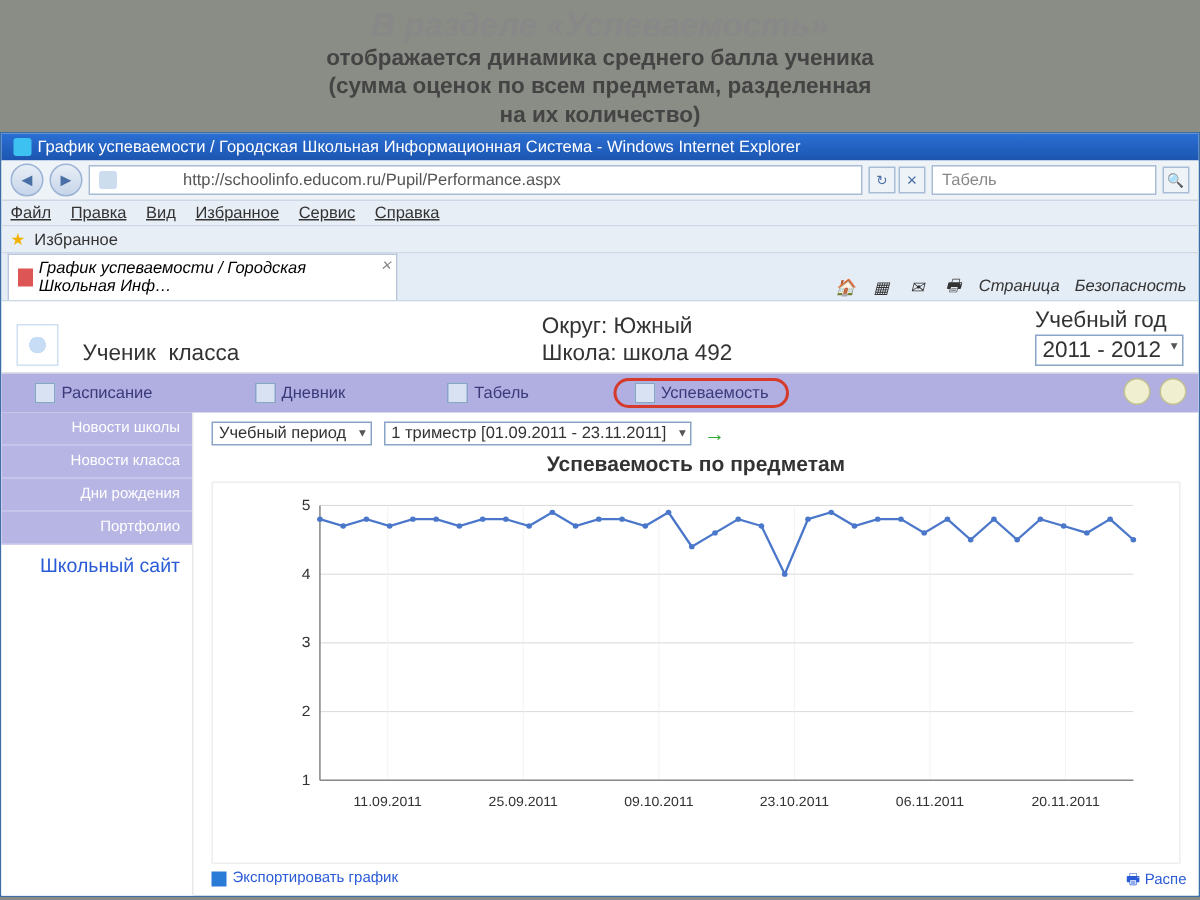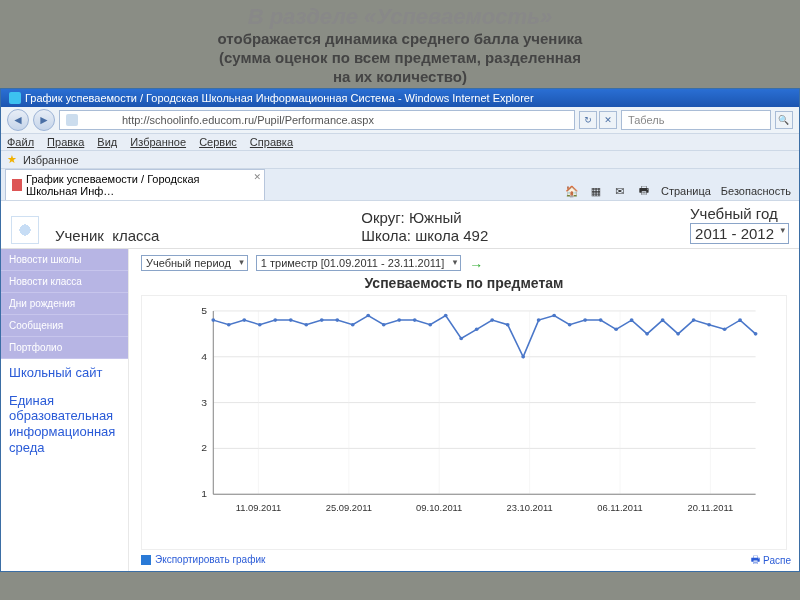--- a/index.html
+++ b/index.html
@@ -14,41 +14,41 @@
   .navbtn { width: 22px; height: 22px; border-radius: 11px; background: linear-gradient(#e8eef6,#c6d5ea); border: 1px solid #9cb3d6; display: flex; align-items: center; justify-content: center; color: #4a6fa5; font-size: 12px; }
   .url { flex: 1; border: 1px solid #a9bcd6; background: #fff; height: 20px; padding: 0 6px; display: flex; align-items: center; color: #555; gap: 40px; }
   .url .icon { width: 12px; height: 12px; background: #cde; border-radius: 2px; margin-right: 4px; }
   .searchbox { width: 150px; border: 1px solid #a9bcd6; background: #fff; height: 20px; padding: 0 6px; display: flex; align-items: center; color: #888; }
   .smallbtns { display: flex; gap: 2px; }
   .sbtn { width: 18px; height: 18px; border: 1px solid #a9bcd6; background: #eef3f8; display: flex; align-items: center; justify-content: center; font-size: 9px; color: #4a6fa5; }
   .menubar { background: #e8eef6; border-bottom: 1px solid #cdd8e6; padding: 2px 6px; color: #333; }
   .menubar span { margin-right: 10px; text-decoration: underline; }
   .favbar { background: #e8eef6; border-bottom: 1px solid #cdd8e6; padding: 2px 6px; display: flex; align-items: center; gap: 6px; color: #333; }
   .favstar { color: #f2b100; }
-  .tabstrip { background: #e4ecf6; border-bottom: 1px solid #cdd8e6; padding: 0 4px; display: flex; align-items: flex-end; justify-content: space-between; }
+  .tabstrip { background: #e4ecf6; border-bottom: 1px solid #cdd8e6; padding: 0 4px; display: flex; align-items: flex-end; justify-content: space-between; font-style: italic; }
   .tabsleft { display: flex; align-items: flex-end; }
   .tab { background: #fff; border: 1px solid #b7c6dc; border-bottom: none; padding: 3px 16px 3px 6px; font-size: 11px; display: flex; align-items: center; gap: 4px; max-width: 260px; position: relative; }
   .tab .closex { position: absolute; right: 3px; top: 2px; font-size: 9px; color: #888; }
   .tabstrip-tools { display: flex; align-items: center; gap: 10px; color: #333; padding: 2px 4px; }
   .tool-icn { width: 14px; height: 14px; display: inline-flex; align-items: center; justify-content: center; }
   .content { background: #fff; }
   .schoolhdr { display: flex; align-items: flex-end; padding: 4px 10px; border-bottom: 1px solid #e0e0e0; gap: 16px; font-size: 15px; color: #333; }
   .schoolhdr .logo { width: 28px; height: 28px; background: radial-gradient(circle,#c7ddf5 30%,#fff 31%),radial-gradient(circle at 70% 30%,#c7ddf5 30%,#fff 31%); border: 1px solid #cfe0f2; }
   .schoolhdr .col { display: flex; flex-direction: column; gap: 1px; }
   .schoolhdr .spacer { flex: 1; }
   .yearsel { border: 1px solid #8aa4c8; background: #fff; padding: 1px 14px 1px 4px; position: relative; }
   .yearsel:after { content: "▾"; position: absolute; right: 3px; top: 1px; font-size: 9px; color: #555; }
   .navbar { background: #b1aee1; display: flex; align-items: center; padding: 0 10px; height: 26px; gap: 4px; position: relative; }
   .navitem { flex: 0 0 auto; display: flex; align-items: center; gap: 4px; padding: 2px 12px; color: #3a3a7a; font-size: 11px; margin-right: 40px; }
   .navitem.active { border: 2px solid #d53a2a; border-radius: 12px; padding: 1px 12px; }
   .navicon { width: 14px; height: 14px; background: #d9e2f3; border: 1px solid #8aa4c8; }
   .navbar .right-icons { position: absolute; right: 8px; top: 3px; display: flex; gap: 6px; }
   .right-icons span { width: 18px; height: 18px; border-radius: 9px; background: #f0f0d0; border: 1px solid #c0c090; }
   .mainrow { display: flex; }
-  .sidebar { width: 128px; background: #fff; border-right: 1px solid #e8e8e8; }
+  .sidebar { width: 128px; background: #fff; border-right: 1px solid #e8e8e8; text-align: right; }
   .sideitem { background: #b7b5e4; color: #fff; padding: 5px 8px; font-size: 10px; border-bottom: 1px solid #c7c5ec; }
   .sidelink { padding: 6px 8px; font-size: 13px; color: #2a5bd7; line-height: 1.2; }
   .mainpane { flex: 1; padding: 6px 12px; }
   .filters { display: flex; align-items: center; gap: 8px; margin-bottom: 4px; }
   .sel { border: 1px solid #8aa4c8; background: #fff; padding: 1px 16px 1px 4px; position: relative; font-size: 11px; color: #333; }
   .sel:after { content: "▾"; position: absolute; right: 3px; top: 1px; font-size: 9px; color: #555; }
   .arrow { color: #2faa2f; font-size: 14px; }
   .charttitle { text-align: center; font-size: 14px; font-weight: bold; color: #333; margin: 2px 0 4px; }
   .chartwrap { border: 1px solid #eee; background: #fff; height: 255px; position: relative; padding: 10px 20px 30px 40px; }
   svg.chartsvg { width: 100%; height: 100%; }
@@ -133,30 +133,50 @@
         <span><span>Округ:</span> <span>Южный</span></span>
         <span><span>Школа:</span> <span>школа 492</span></span>
       </div>
       <div class="spacer"></div>
       <div class="col">
         <span>Учебный год</span>
         <div class="yearsel"><span>2011 - 2012</span></div>
       </div>
     </div>
 
+    <div class="navbar">
+      <div class="navitem">
+          <span class="navicon"></span>
+          <span>Расписание</span>
+        </div>
+      <div class="navitem">
+          <span class="navicon"></span>
+          <span>Дневник</span>
+        </div>
+      <div class="navitem">
+          <span class="navicon"></span>
+          <span>Табель</span>
+        </div>
+      <div class="navitem active">
+          <span class="navicon"></span>
+          <span>Успеваемость</span>
+        </div>
+      <div class="right-icons">
+        <span></span>
+        <span></span>
+      </div>
+    </div>
 
     <div class="mainrow">
       <div class="sidebar">
         <div class="sideitem">Новости школы</div>
         <div class="sideitem">Новости класса</div>
         <div class="sideitem">Дни рождения</div>
-        <div class="sideitem">Сообщения</div>
         <div class="sideitem">Портфолио</div>
         <div class="sidelink">Школьный сайт</div>
-        <div class="sidelink">Единая образовательная информационная среда</div>
       </div>
 
       <div class="mainpane">
         <div class="filters">
           <div class="sel"><span>Учебный период</span></div>
           <div class="sel"><span>1 триместр [01.09.2011 - 23.11.2011]</span></div>
           <span class="arrow">→</span>
         </div>
         <div class="charttitle">Успеваемость по предметам</div>
         <div class="chartwrap">

